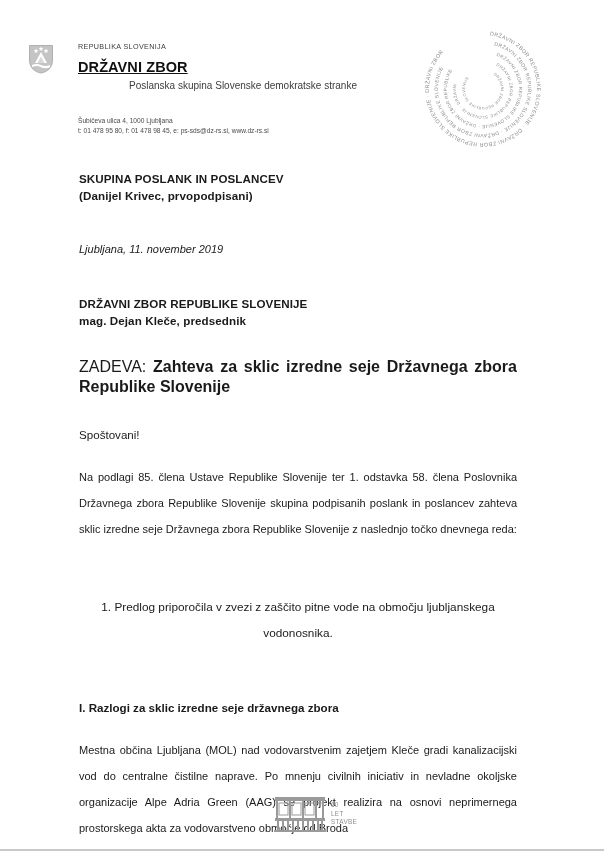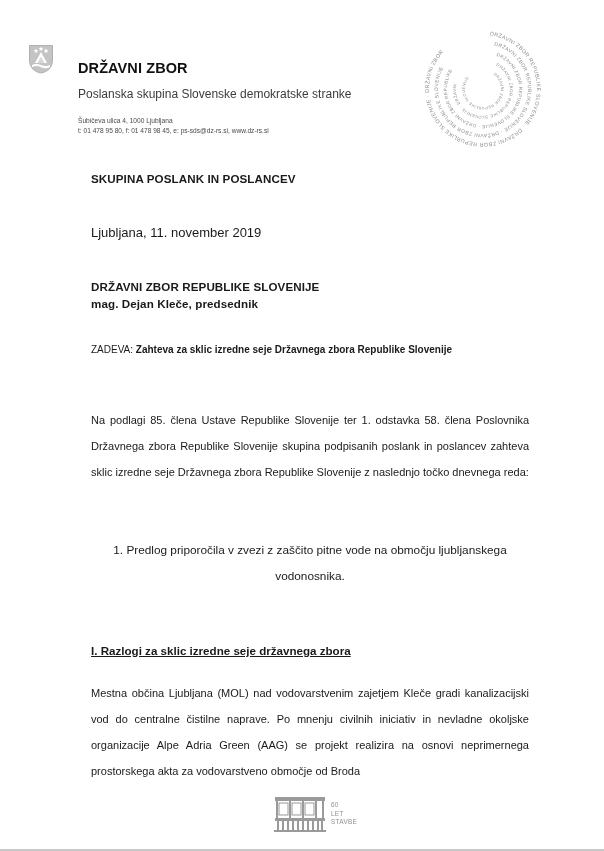--- a/index.html
+++ b/index.html
@@ -48,29 +48,31 @@
     color: #3c3c3c;
     line-height: 10px;
     white-space: nowrap;
   }
   .lh-dz {
     font-size: 14.5px;
     font-weight: bold;
     letter-spacing: 0.1px;
     color: #111;
     line-height: 18px;
-    margin-top: 17px;
+    margin-top: 6px;
     white-space: nowrap;
+    text-decoration: underline;
   }
   .lh-poslanska {
-    font-size: 12px;
+    font-size: 10px;
     color: #3c3c3c;
     line-height: 11px;
-    margin-top: 12px;
+    margin-top: 4px;
     white-space: nowrap;
+    text-align: center;
   }
   .lh-addr {
     position: absolute;
     left: 50px;
     top: 74px;
     width: 340px;
   }
   .lh-addr-line {
     font-size: 6.6px;
     color: #4a4a4a;
@@ -84,44 +86,45 @@
     left: 424px;
     top: 30px;
     width: 118px;
     height: 118px;
   }
   .spiral-mark svg { display: block; }
 
   
   .content {
     position: absolute;
-    left: 91px;
+    left: 79px;
     top: 170px;
     width: 438px;
   }
   .blk { margin: 0; }
 
   .recipient-head {
     font-size: 11.6px;
     font-weight: bold;
     line-height: 17px;
     letter-spacing: 0.1px;
   }
   .spacer-lg { height: 37px; }
   .spacer-md { height: 28px; }
   .spacer-sm { height: 19px; }
   .spacer-xl { height: 52px; }
 
   .date-line {
-    font-size: 13px;
+    font-size: 11px;
     line-height: 17px;
+    font-style: italic;
   }
 
   .subject {
-    font-size: 10px;
+    font-size: 16px;
     line-height: 20px;
     text-align: justify;
   }
   .subject .lbl { font-weight: normal; }
   .subject .val { font-weight: bold; }
 
   .greeting {
     font-size: 11.6px;
     line-height: 20px;
   }
@@ -138,21 +141,20 @@
     font-weight: normal;
     line-height: 26px;
     text-align: center;
     padding: 0 18px;
   }
 
   .section-head {
     font-size: 11.6px;
     font-weight: bold;
     line-height: 20px;
-    text-decoration: underline;
   }
 
   
   .footer-badge {
     position: absolute;
     left: 274px;
     top: 793px;
     width: 92px;
     height: 42px;
     display: flex;
@@ -183,20 +185,21 @@
         <path d="M13 8 L19 19 H7 Z" fill="#ffffff"></path>
         <path d="M13 12.5 L16.5 19 H9.5 Z" fill="#d8d8d8"></path>
         <path d="M8 4.6 l0.7 1.5 1.6 0.2 -1.2 1.1 0.3 1.6 -1.4 -0.8 -1.4 0.8 0.3 -1.6 -1.2 -1.1 1.6 -0.2z" fill="#ffffff"></path>
         <path d="M18 4.6 l0.7 1.5 1.6 0.2 -1.2 1.1 0.3 1.6 -1.4 -0.8 -1.4 0.8 0.3 -1.6 -1.2 -1.1 1.6 -0.2z" fill="#ffffff"></path>
         <path d="M13 2.4 l0.7 1.5 1.6 0.2 -1.2 1.1 0.3 1.6 -1.4 -0.8 -1.4 0.8 0.3 -1.6 -1.2 -1.1 1.6 -0.2z" fill="#ffffff"></path>
         <path d="M4 21 q4.5 -2.2 9 0 q4.5 2.2 9 0 v2.2 q-4.5 2.2 -9 0 q-4.5 -2.2 -9 0 z" fill="#ffffff"></path>
       </svg>
     </span>
 
     <div class="lh-text">
+      <div class="lh-republika">REPUBLIKA SLOVENIJA</div>
       <div class="lh-dz">DRŽAVNI ZBOR</div>
       <div class="lh-poslanska">Poslanska skupina Slovenske demokratske stranke</div>
     </div>
 
     <div class="lh-addr">
       <div class="lh-addr-line">Šubičeva ulica 4, 1000 Ljubljana</div>
       <div class="lh-addr-line">t: 01 478 95 80, f: 01 478 98 45, e: ps-sds@dz-rs.si, www.dz-rs.si</div>
     </div>
   </div>
 
@@ -216,39 +219,41 @@
         <text font-size="4.2"><textPath href="#r4" startOffset="8%">DRŽAVNI ZBOR REPUBLIKE SLOVENIJE · DRŽAVNI</textPath></text>
         <text font-size="3.8"><textPath href="#r5" startOffset="10%">DRŽAVNI ZBOR REPUBLIKE SLOVENIJE</textPath></text>
       </g>
     </svg>
   </div>
 
   <div class="content">
 
     <div class="recipient-head">
       <div>SKUPINA POSLANK IN POSLANCEV</div>
+      <div>(Danijel Krivec, prvopodpisani)</div>
     </div>
 
     <div class="spacer-lg"></div>
 
     <div class="date-line">Ljubljana, 11. november 2019</div>
 
     <div class="spacer-lg"></div>
 
     <div class="recipient-head">
       <div>DRŽAVNI ZBOR REPUBLIKE SLOVENIJE</div>
       <div>mag. Dejan Kleče, predsednik</div>
     </div>
 
     <div class="spacer-md"></div>
 
     <p class="blk subject"><span class="lbl">ZADEVA:</span><span> </span><span class="val">Zahteva za sklic izredne seje Državnega zbora Republike Slovenije</span></p>
 
     <div class="spacer-md"></div>
 
+    <p class="blk greeting">Spoštovani!</p>
 
     <div class="spacer-sm"></div>
 
     <p class="blk para">Na podlagi 85. člena Ustave Republike Slovenije ter 1. odstavka 58. člena Poslovnika Državnega zbora Republike Slovenije skupina podpisanih poslank in poslancev zahteva sklic izredne seje Državnega zbora Republike Slovenije z naslednjo točko dnevnega reda:</p>
 
     <div class="spacer-xl"></div>
 
     <p class="blk agenda-item">1. Predlog priporočila v zvezi z zaščito pitne vode na območju ljubljanskega vodonosnika.</p>
 
     <div class="spacer-xl"></div>

